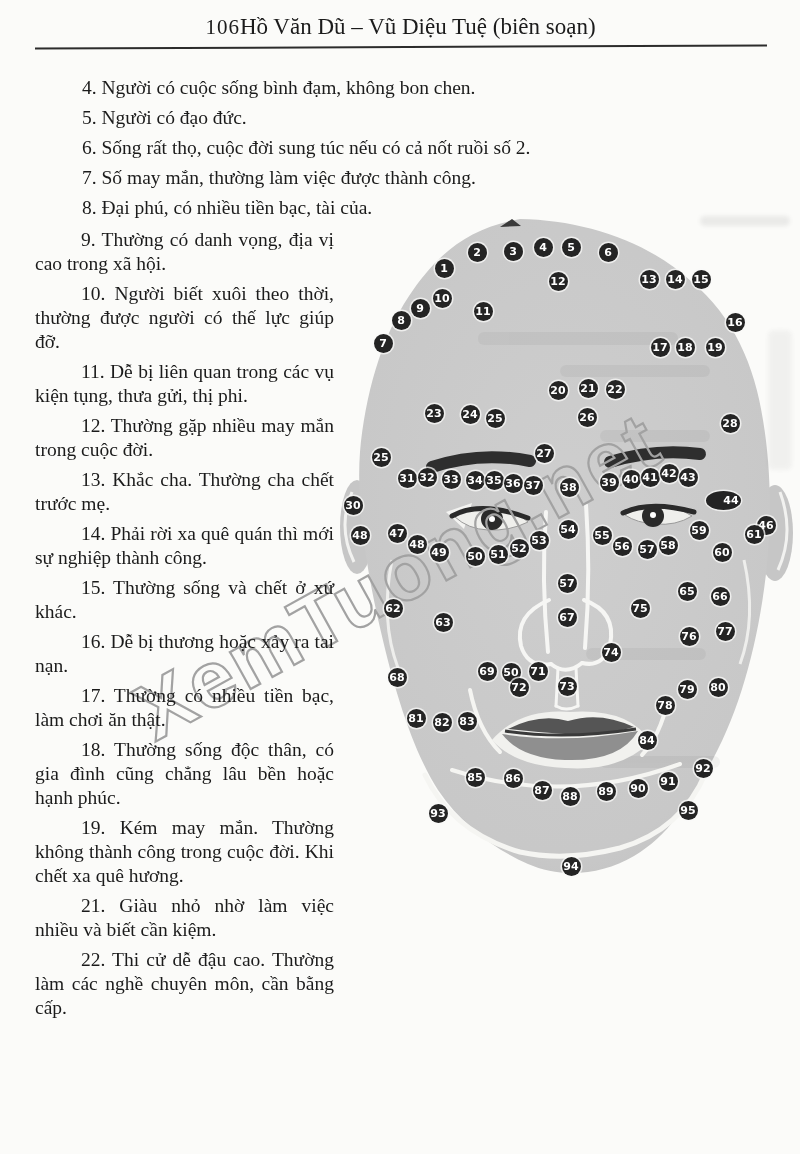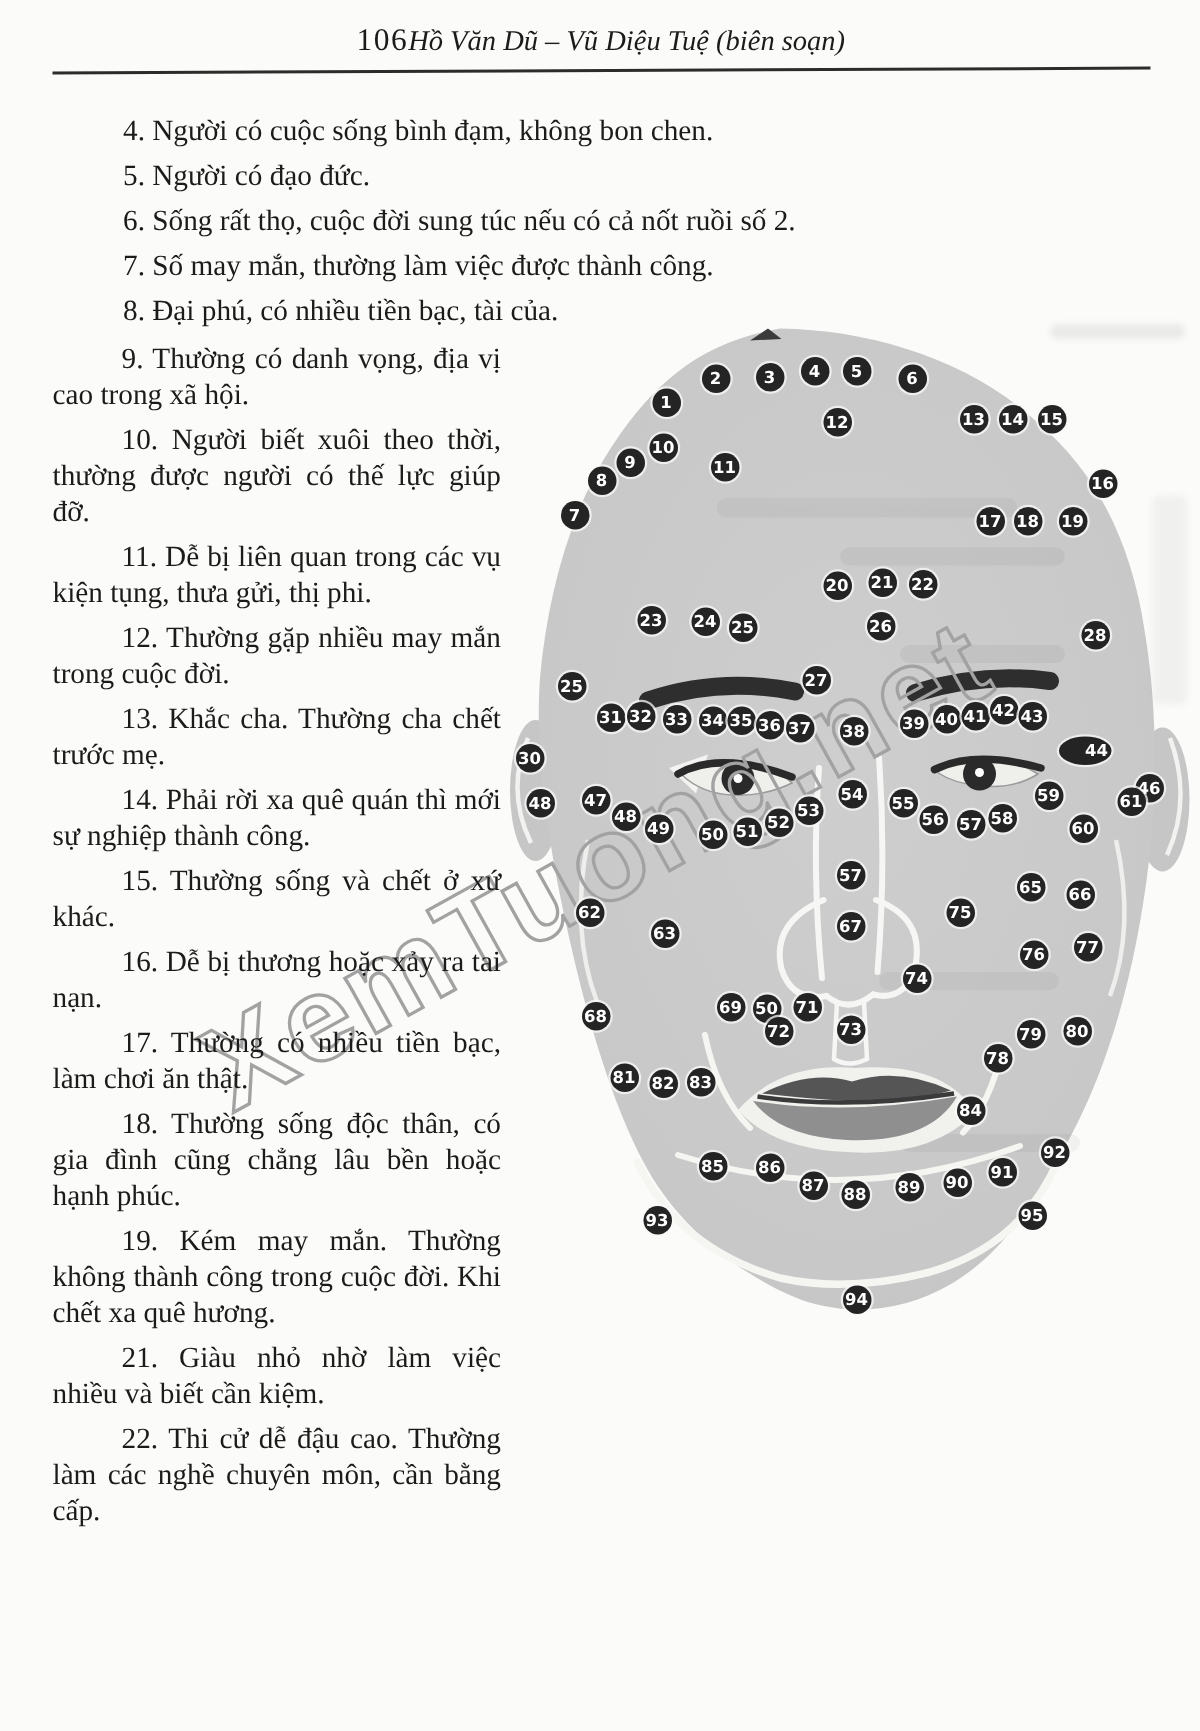--- a/index.html
+++ b/index.html
@@ -5,21 +5,21 @@
   html,body{margin:0;padding:0;background:#e8e8e6;}
   #page{
     position:relative; width:800px; height:1154px; margin:0 auto;
     background:#fbfbf9; overflow:hidden;
     font-family:"Liberation Serif", serif; color:#1b1b1b;
   }
   
   .hdr{position:absolute; top:14px; left:35px; right:34px; display:flex;
        justify-content:center; align-items:baseline;}
   .pagenum{font-size:21px; letter-spacing:1px;}
-  .author{font-style:italic; font-size:19px;}
+  .author{font-size:23px;}
   .rule{position:absolute; top:46px; left:35px; right:33px; height:0;
         border-top:2px solid #2c2c2c; transform:rotate(-0.25deg);}
   
   #intro-list{position:absolute; top:76px; left:35px; width:735px;}
   .intro-item{margin:0 0 6px 0; padding-left:47px; font-size:19.5px; line-height:24px;}
   #column-list{position:absolute; top:228px; left:35px; width:299px;}
   .col-item{margin:0 0 6px 0; font-size:19.5px; line-height:24px;
             text-align:justify; text-indent:46px;}
   
   #face-svg{position:absolute; left:0; top:0; pointer-events:none;}

